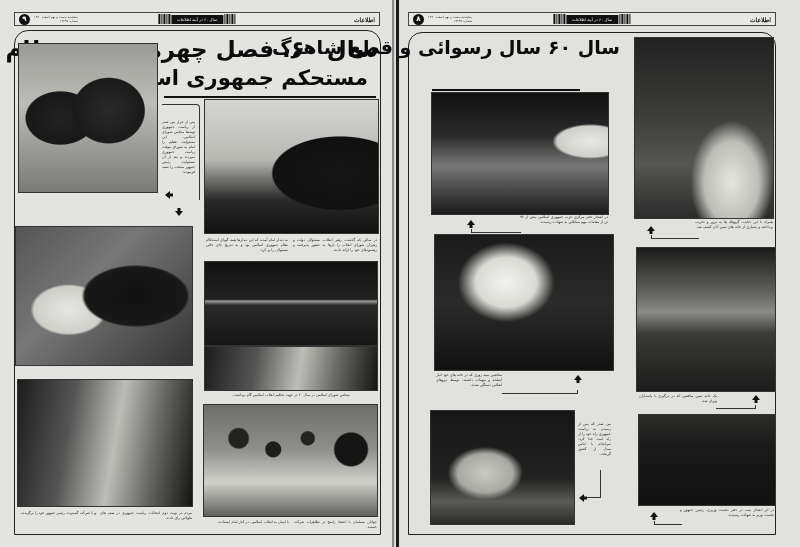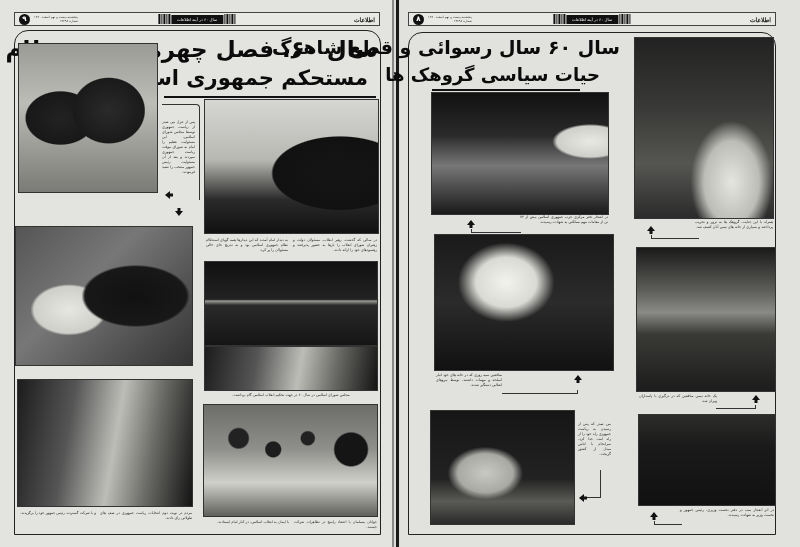--- a/index.html
+++ b/index.html
@@ -153,21 +153,20 @@
             <i></i>
             <i></i>
           </div>
       </div>
       <div class="logo">اطلاعات</div>
     </div>
 
     <div class="frame"></div>
 
     <div class="headline" style="right:180px; top:36px; font-size:19px;">سال ۶۰ سال رسوائی و قطع شاهرگ</div>
-    <div class="headline" style="right:200px; top:64px; font-size:18px;">حیات سیاسی گروهک ها</div>
     <div class="hl-rule" style="left:32px; top:89px; width:148px;"></div>
 
     <div class="photo p-ruin1" style="left:31px; top:92px; width:178px; height:123px;"></div>
     <span class="arrow-icon" style="left:66px; top:219px;">
         <svg viewBox="0 0 10 10">
           <path d="M5 1 L9 6 H6.5 V9 H3.5 V6 H1 Z" fill="#111"></path>
         </svg>
       </span>
     <div class="connector" style="left:71px; top:229px; width:50px; height:4px; border-top:none; border-right:none;"></div>
     <div class="caption" style="left:120px; top:215px; width:88px;">در انفجار دفتر مرکزی حزب جمهوری اسلامی بیش از ۷۲ تن از مقامات مهم مملکتی به شهادت رسیدند.</div>

